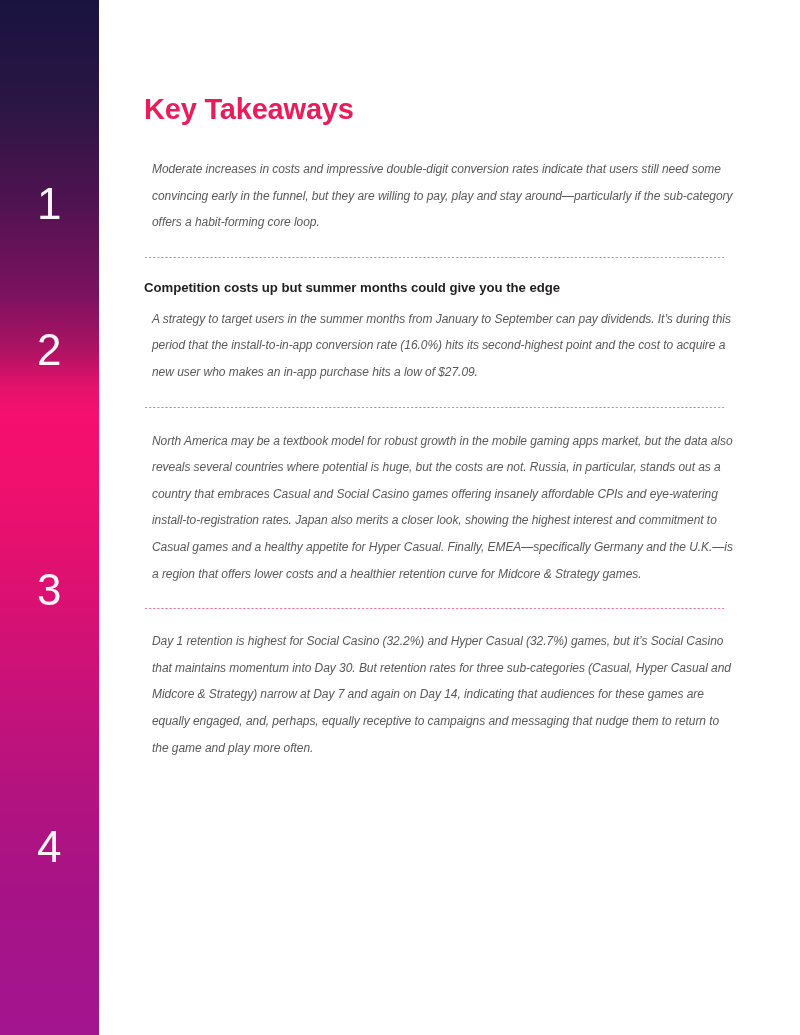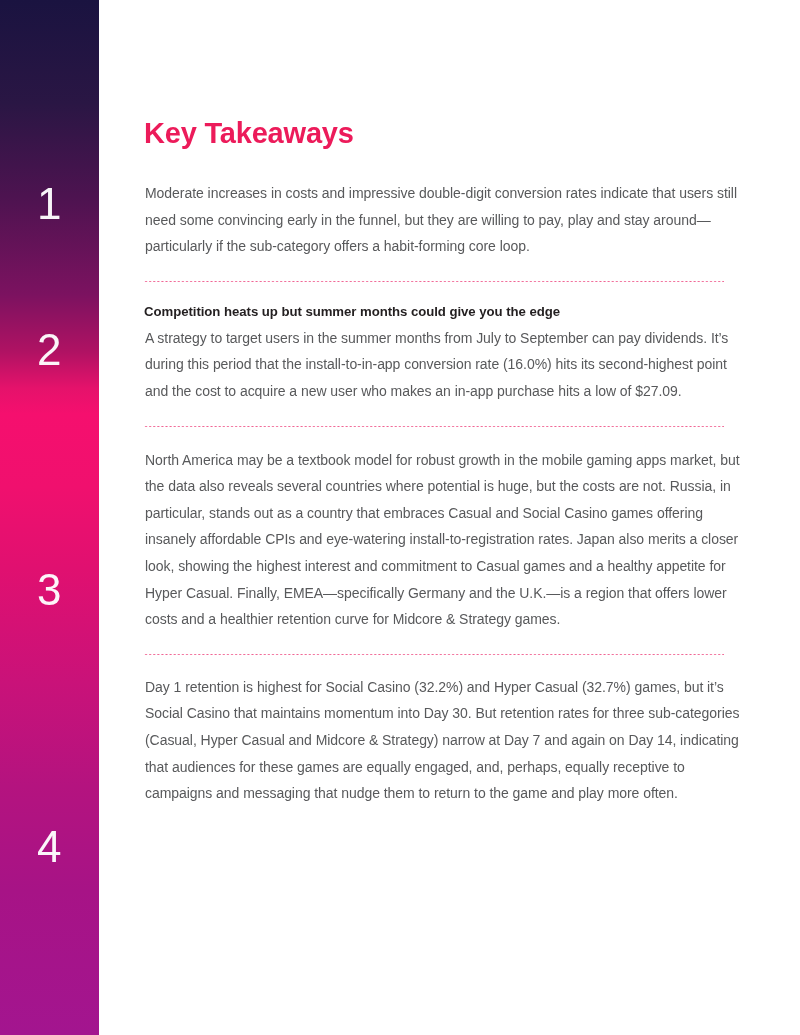--- a/index.html
+++ b/index.html
@@ -66,21 +66,21 @@
   .content {
     position: absolute;
     left: 144px;
     top: 0;
     width: 600px;
     height: 1035px;
   }
 
   .page-title {
     margin: 0;
-    padding-top: 116px;
+    padding-top: 92px;
     color: #ec1b5a;
     font-size: 29px;
     font-weight: bold;
     letter-spacing: -0.2px;
     line-height: 34px;
   }
 
   .section {
     padding-top: 0;
   }
@@ -89,25 +89,26 @@
   .section-heading {
     margin: 0 0 3px 0;
     color: #231f20;
     font-size: 13.2px;
     font-weight: bold;
     line-height: 20px;
     letter-spacing: -0.05px;
   }
 
   .section-body {
-    margin: 1px;
+    margin: 8px;
     color: #58595b;
-    font-size: 14px;
+    font-size: 12px;
     line-height: 26.6px;
     letter-spacing: -0.05px;
+    font-style: italic;
   }
 
   .divider {
     width: 580px;
     height: 1px;
     margin: 21px 0 20px 0;
     background-image: radial-gradient(circle, #f06292 0.9px, rgba(255,255,255,0) 1.1px);
     background-size: 4.1px 2px;
     background-repeat: repeat-x;
     background-position: left center;
@@ -130,22 +131,22 @@
 
     <h1 class="page-title">Key Takeaways</h1>
 
     <div class="section section-first">
       <p class="section-body">Moderate increases in costs and impressive double-digit conversion rates indicate that users still need some convincing early in the funnel, but they are willing to pay, play and stay around—particularly if the sub-category offers a habit-forming core loop.</p>
     </div>
 
     <div class="divider"></div>
 
     <div class="section">
-      <div class="section-heading">Competition heats up but summer months could give you the edge</div>
-      <p class="section-body">A strategy to target users in the summer months from July to September can pay dividends. It’s during this period that the install-to-in-app conversion rate (16.0%) hits its second-highest point and the cost to acquire a new user who makes an in-app purchase hits a low of $27.09.</p>
+      <div class="section-heading">Competition costs up but summer months could give you the edge</div>
+      <p class="section-body">A strategy to target users in the summer months from January to September can pay dividends. It’s during this period that the install-to-in-app conversion rate (16.0%) hits its second-highest point and the cost to acquire a new user who makes an in-app purchase hits a low of $27.09.</p>
     </div>
 
     <div class="divider"></div>
 
     <div class="section">
       <p class="section-body">North America may be a textbook model for robust growth in the mobile gaming apps market, but the data also reveals several countries where potential is huge, but the costs are not. Russia, in particular, stands out as a country that embraces Casual and Social Casino games offering insanely affordable CPIs and eye-watering install-to-registration rates. Japan also merits a closer look, showing the highest interest and commitment to Casual games and a healthy appetite for Hyper Casual. Finally, EMEA—specifically Germany and the U.K.—is a region that offers lower costs and a healthier retention curve for Midcore &amp; Strategy games.</p>
     </div>
 
     <div class="divider divider-last"></div>
 

